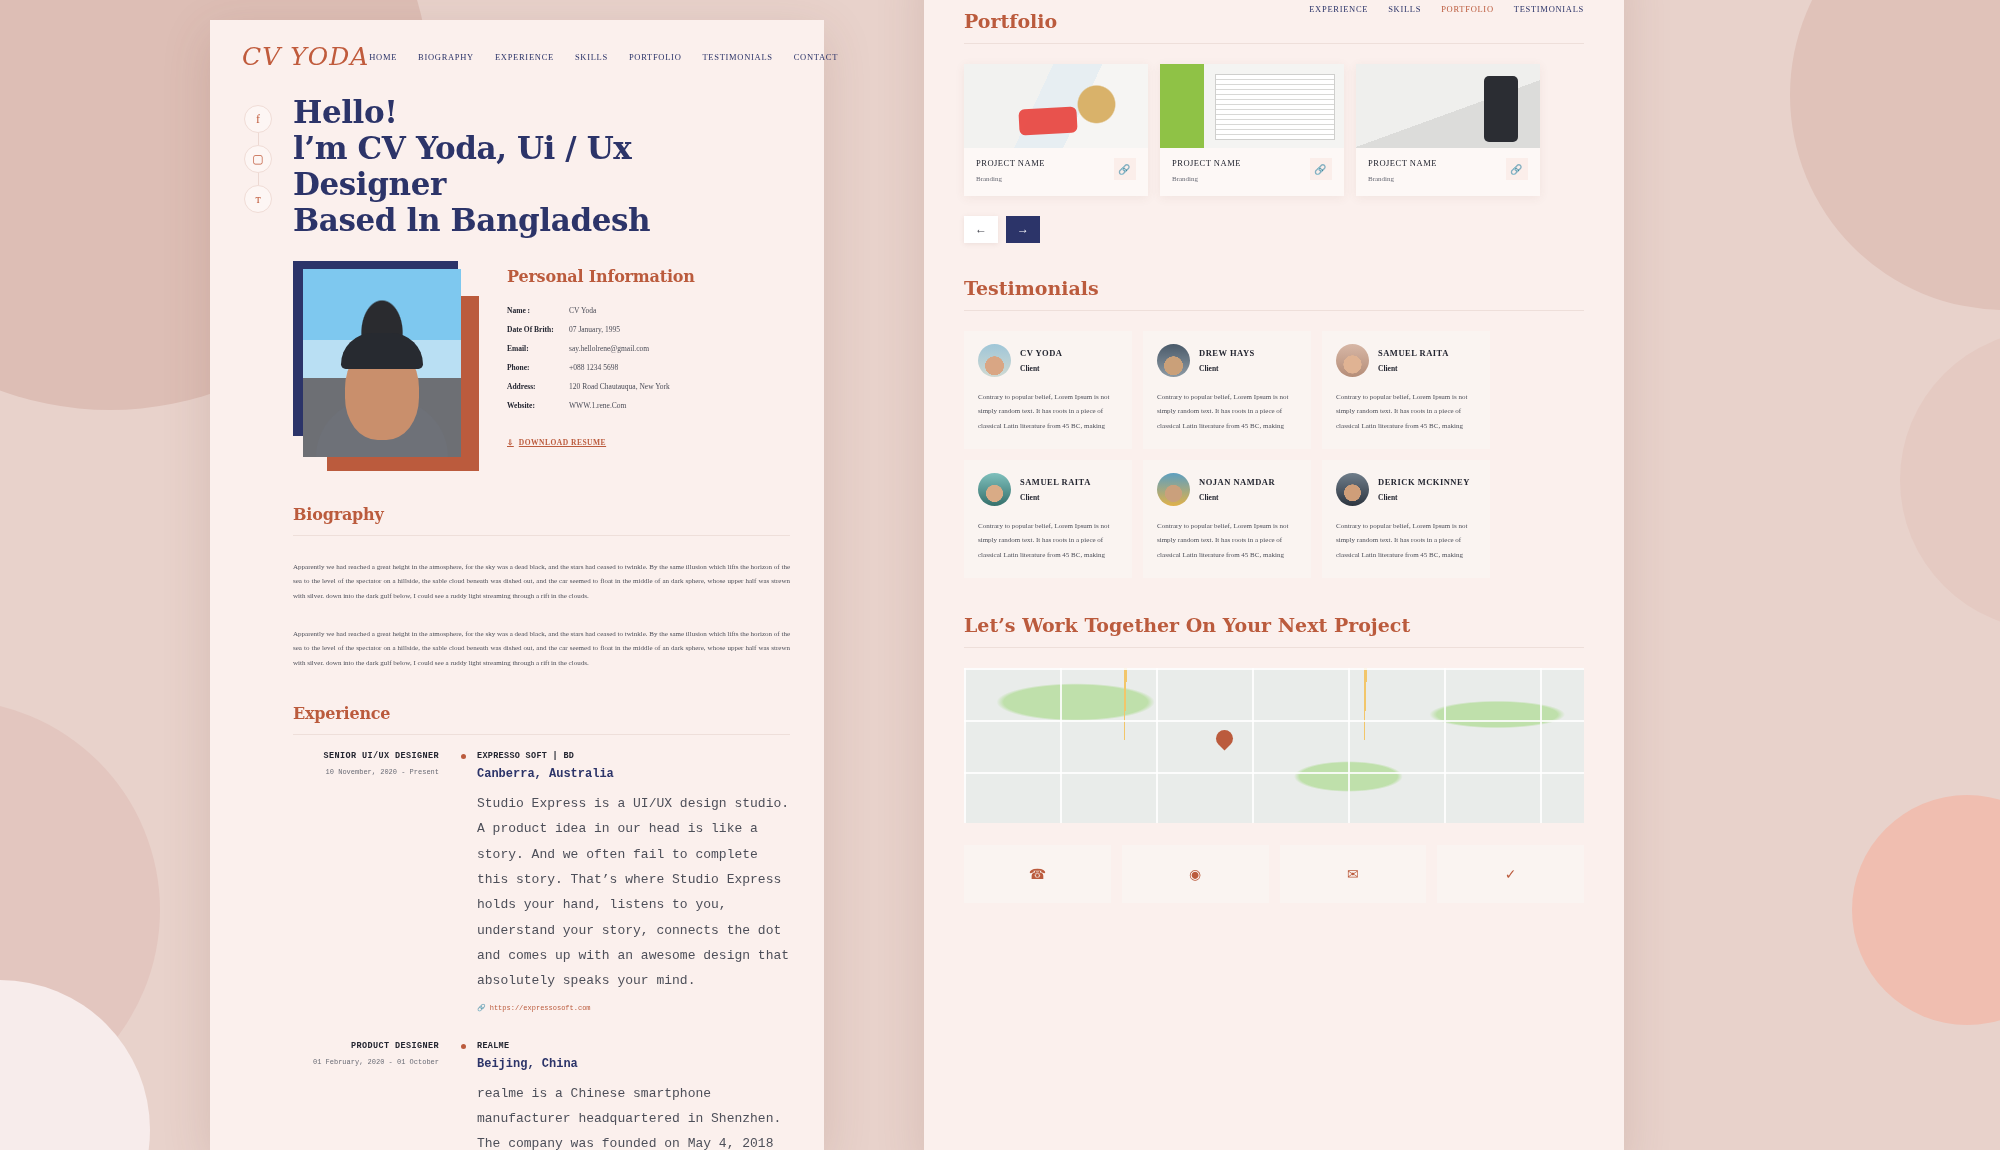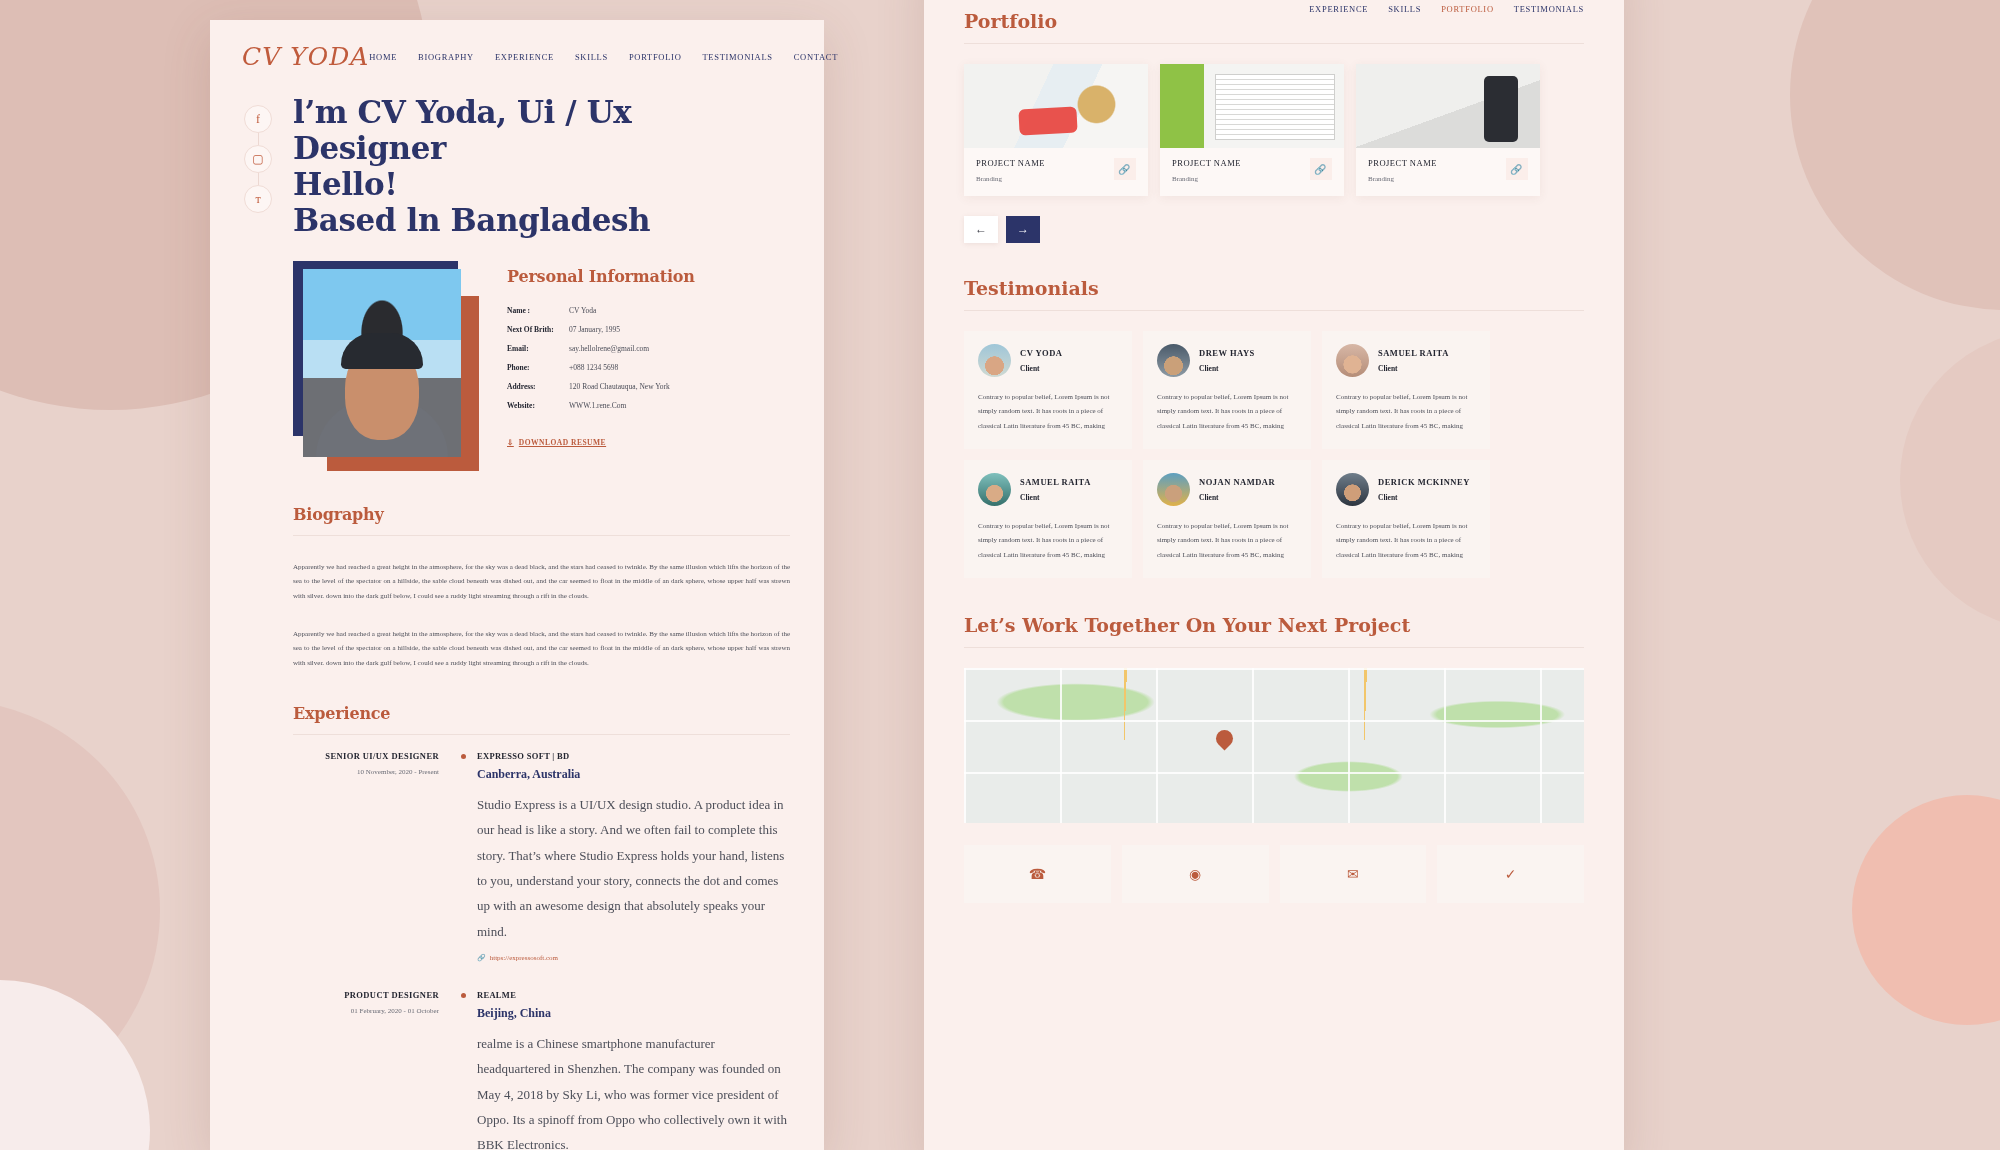--- a/index.html
+++ b/index.html
@@ -163,21 +163,21 @@
   
   .content-block { margin: 34px 34px 0 83px; }
   .block-rule { height: 1px; background: #eedfda; margin-top: 11px; }
   .para {
     font-size: 7px; line-height: 2.05; color: #4d4f59;
     margin-top: 24px; text-align: justify;
   }
 
   
   .exp-list { margin-top: 16px; }
-  .exp-item { display: flex; margin-bottom: 26px; }
+  .exp-item { display: flex; margin-bottom: 26px; font-family: Liberation Mono, monospace; }
   .exp-left { width: 160px; text-align: right; padding-right: 14px; flex: 0 0 160px; }
   .exp-role {
     font-size: 8.5px; font-weight: bold; letter-spacing: 0.4px; color: #232530;
   }
   .exp-dates { font-size: 7px; color: #6a6c76; margin-top: 7px; }
   .exp-dot-col { width: 20px; flex: 0 0 20px; display: flex; justify-content: center; padding-top: 3px; }
   .exp-dot { width: 5px; height: 5px; border-radius: 50%; background: #bb5b3d; }
   .exp-right { flex: 1; padding-left: 4px; }
   .exp-company { font-size: 8.5px; font-weight: bold; letter-spacing: 0.3px; color: #232530; }
   .exp-location { font-size: 12px; font-weight: bold; color: #2c3469; margin-top: 6px; }
@@ -469,22 +469,22 @@
 
   <div class="hero">
     <div class="social-rail">
       <div class="social-btn">f</div>
       <div class="rail-line"></div>
       <div class="social-btn">▢</div>
       <div class="rail-line"></div>
       <div class="social-btn">ᴛ</div>
     </div>
     <div class="hero-heading">
+      <div>Hello!</div>
       <div>l’m CV Yoda, Ui / Ux  Designer</div>
-      <div>Hello!</div>
       <div>Based ln Bangladesh</div>
     </div>
   </div>
 
   <div class="profile-row">
     <div class="photo-stack">
       <div class="photo-accent-navy"></div>
       <div class="photo-accent-rust"></div>
       <div class="photo-img">
         <div class="torso"></div>
@@ -494,21 +494,21 @@
     </div>
 
     <div class="pinfo">
       <h2 class="section-title">Personal Information</h2>
       <div class="pinfo-table">
         <div class="pinfo-row">
           <div class="pinfo-label">Name :</div>
           <div class="pinfo-value">CV Yoda</div>
         </div>
         <div class="pinfo-row">
-          <div class="pinfo-label">Next Of Brith:</div>
+          <div class="pinfo-label">Date Of Brith:</div>
           <div class="pinfo-value">07 January, 1995</div>
         </div>
         <div class="pinfo-row">
           <div class="pinfo-label">Email:</div>
           <div class="pinfo-value">say.hellolrene@gmail.com</div>
         </div>
         <div class="pinfo-row">
           <div class="pinfo-label">Phone:</div>
           <div class="pinfo-value">+088 1234 5698</div>
         </div>

